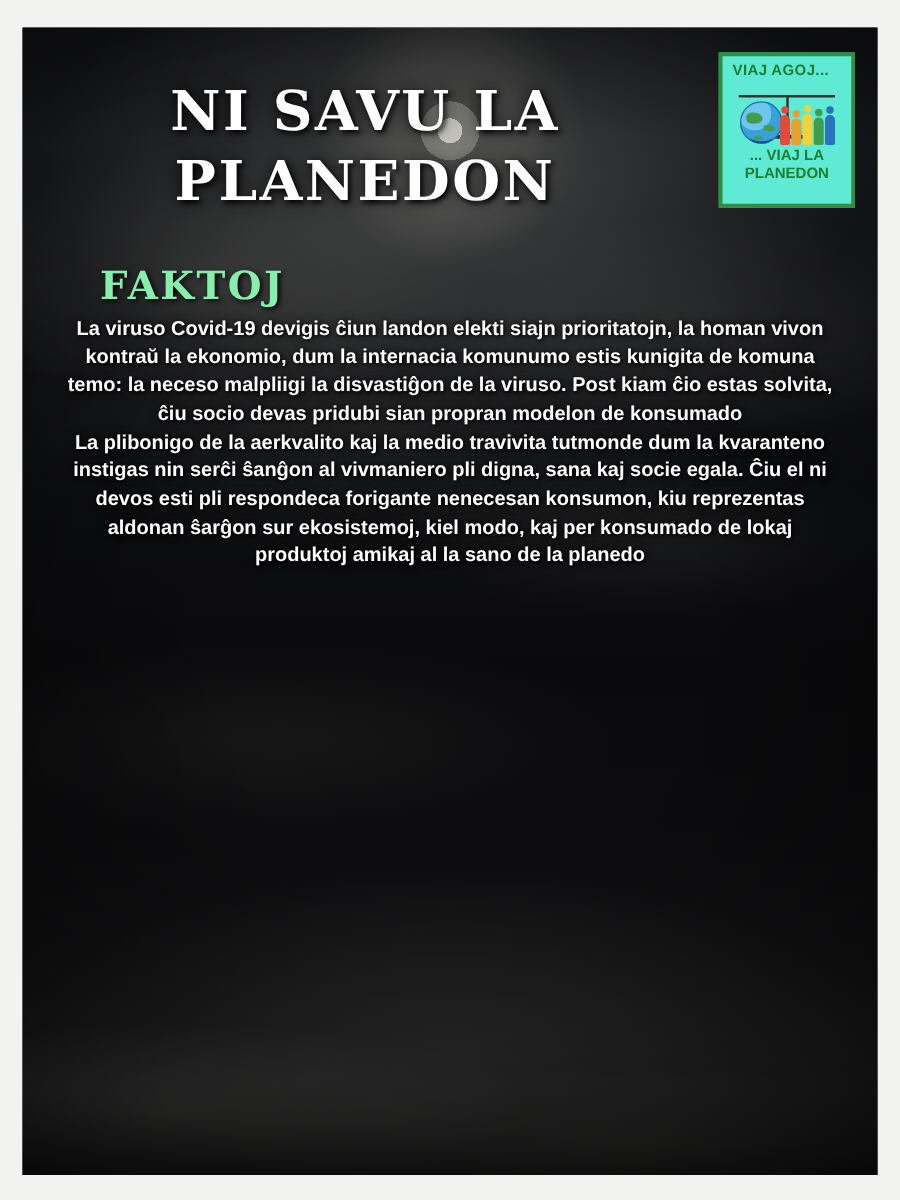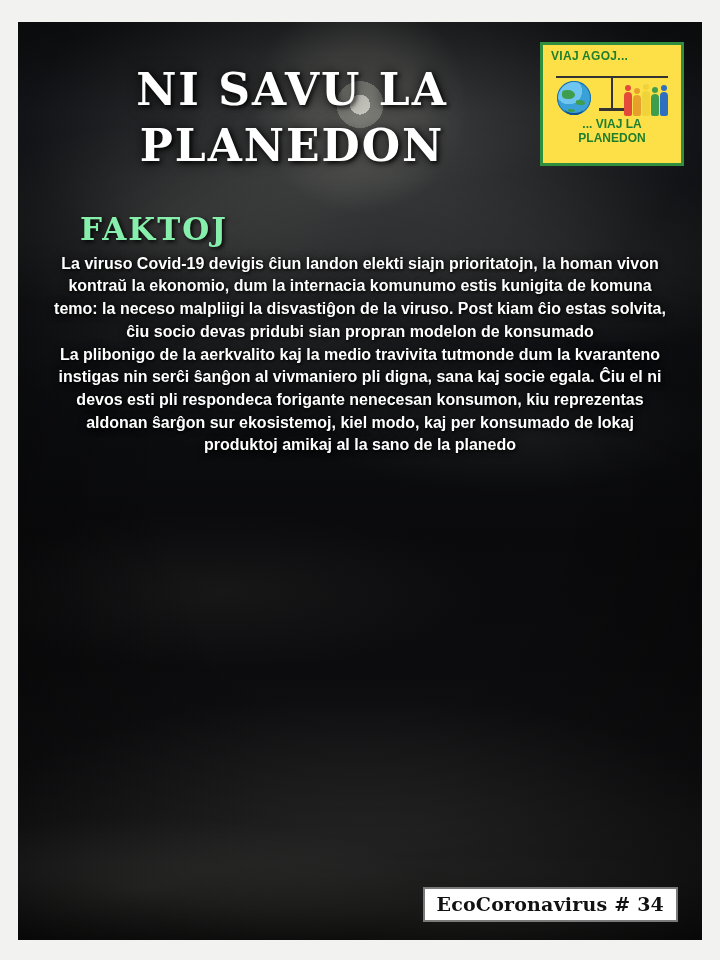--- a/index.html
+++ b/index.html
@@ -92,23 +92,23 @@
     text-shadow: 2px 2px 4px rgba(0,0,0,0.9), 0 0 14px rgba(0,0,0,0.8);
     width: 480px;
     margin: 14px 0 0 8px;
   }
 
   
   .logo {
     position: absolute;
     top: 20px;
     right: 18px;
-    width: 144px;
+    width: 109px;
     height: 124px;
-    background: #fde047;
+    background: #5eead4;
     border: 3px solid #2f8f3f;
     box-sizing: border-box;
     padding: 4px 3px;
     text-align: center;
   }
   .logo-top {
     font-family: "Liberation Sans", sans-serif;
     font-weight: bold;
     font-size: 12px;
     color: #1d7f2e;
@@ -288,15 +288,14 @@
         </div>
       </div>
 
       <div class="section-head" id="facts-heading">Faktoj</div>
       <div class="body-text">La viruso Covid-19 devigis ĉiun landon elekti siajn prioritatojn, la homan vivon kontraŭ la ekonomio, dum la internacia komunumo estis kunigita de komuna temo: la neceso malpliigi la disvastiĝon de la viruso. Post kiam ĉio estas solvita, ĉiu socio devas pridubi sian propran modelon de konsumado</div>
 
       <div class="body-text">La plibonigo de la aerkvalito kaj la medio travivita tutmonde dum la kvaranteno instigas nin serĉi ŝanĝon al vivmaniero pli digna, sana kaj socie egala. Ĉiu el ni devos esti pli respondeca forigante nenecesan konsumon, kiu reprezentas aldonan ŝarĝon sur ekosistemoj, kiel modo, kaj per konsumado de lokaj produktoj amikaj al la sano de la planedo</div>
 
     </div>
 
-    <div class="footer-tag">EcoCoronavirus # 34</div>
   </div>
 </div>
 
 </body></html>

